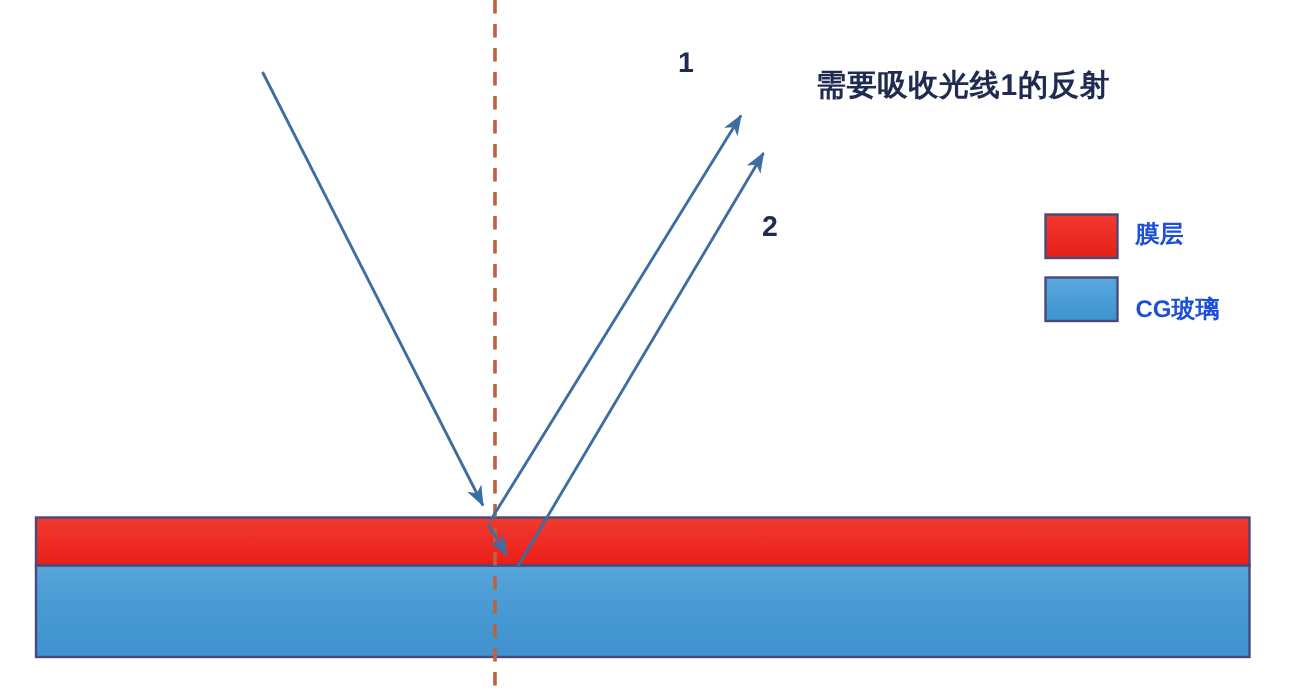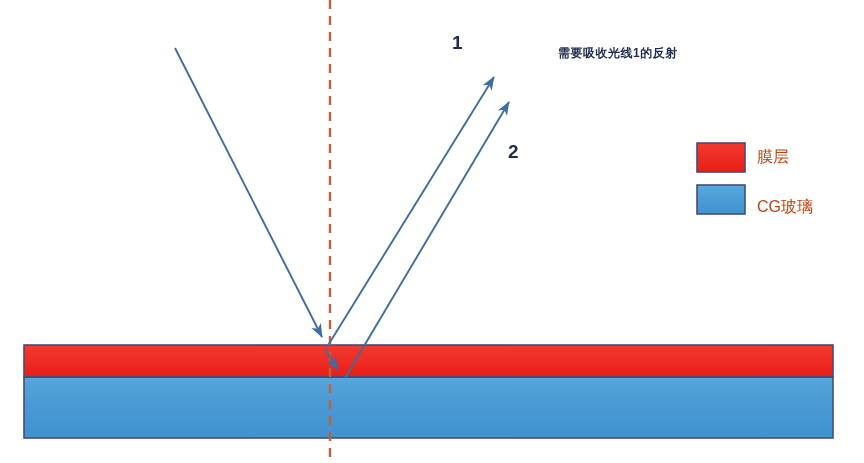--- a/index.html
+++ b/index.html
@@ -37,30 +37,30 @@
     left: 452px;
     top: 33px;
     font-size: 19px;
   }
   #ray-label-2 {
     left: 508px;
     top: 142px;
     font-size: 19px;
   }
   #annotation-note {
-    left: 558px;
+    left: 544px;
     top: 47px;
-    font-size: 12px;
+    font-size: 20px;
     letter-spacing: 0.5px;
   }
   .legend-label {
     position: absolute;
-    font-weight: normal;
+    font-weight: bold;
     font-size: 16px;
-    color: #c2410c;
+    color: #1d4ed8;
     white-space: nowrap;
     line-height: 1;
   }
   #legend-label-film {
     left: 757px;
     top: 149px;
   }
   #legend-label-glass {
     left: 757px;
     top: 199px;

